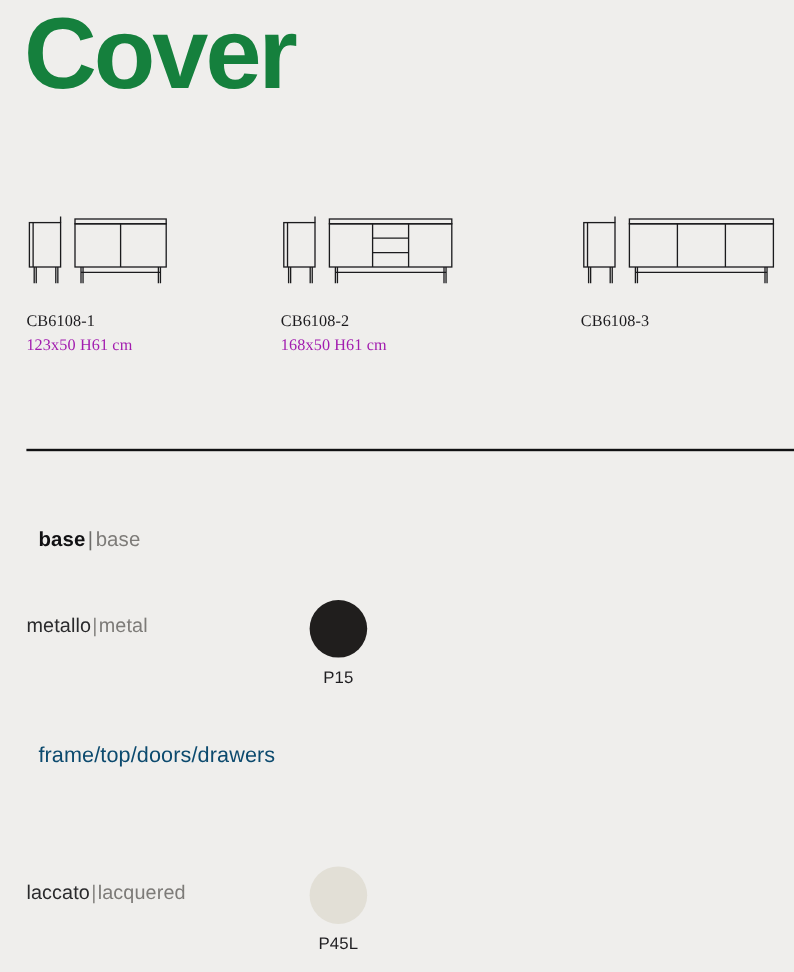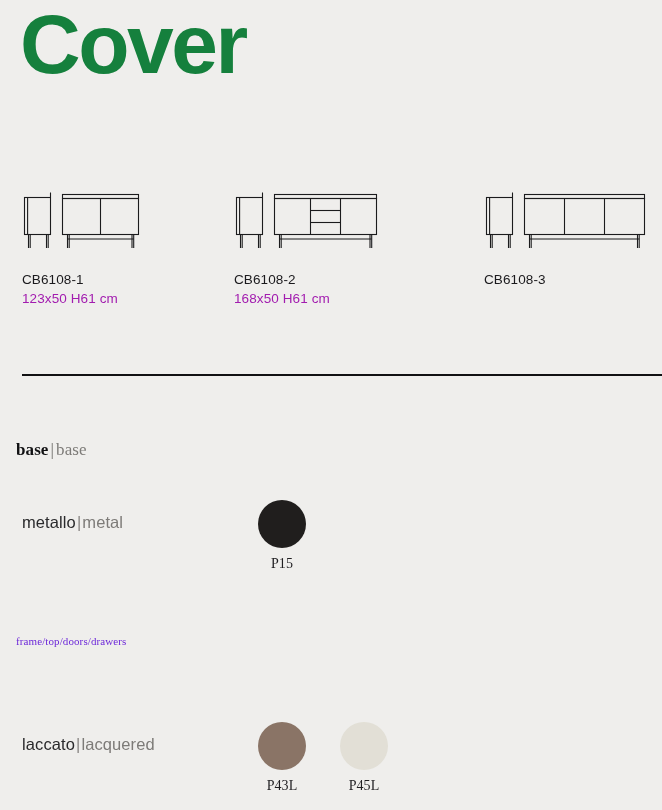--- a/index.html
+++ b/index.html
@@ -25,23 +25,24 @@
     font-weight: bold;
     letter-spacing: -2.5px;
     line-height: 1;
     color: #15803d;
   }
 
   
   .product-row {
     position: absolute;
     left: 0;
-    top: 188px;
+    top: 176px;
     width: 614px;
     height: 130px;
+    font-family: Liberation Serif, serif;
   }
   .product {
     position: absolute;
     top: 0;
   }
   .product-1 { left: 22px; }
   .product-2 { left: 234px; }
   .product-3 { left: 484px; }
 
   .drawing {
@@ -70,25 +71,24 @@
     left: 22px;
     top: 374px;
     width: 660px;
     height: 0;
     border-top: 2px solid #111113;
   }
 
   
   .section-heading {
     position: absolute;
-    left: 16px;
+    left: 32px;
     font-size: 17px;
     letter-spacing: 0.1px;
     white-space: nowrap;
-    font-family: Liberation Serif, serif;
   }
   .section-heading .it {
     font-weight: bold;
     color: #111113;
   }
   .section-heading .sep {
     color: #6f6d6b;
     font-weight: normal;
     padding: 0 2px;
   }
@@ -96,23 +96,23 @@
     color: #7d7b78;
     font-weight: normal;
   }
 
   .heading-base { top: 440px; }
 
   .heading-struct { top: 612px; }
   .heading-struct .line2 {
     display: block;
     font-weight: normal;
-    color: #6d28d9;
-    margin-top: 23px;
-    font-size: 11px;
+    color: #0c4a6e;
+    margin-top: 7px;
+    font-size: 18px;
   }
 
   
   .material-row {
     position: absolute;
     left: 0;
     width: 662px;
   }
   .row-metal { top: 500px; }
   .row-lacquer { top: 722px; }
@@ -139,21 +139,20 @@
     position: absolute;
     left: 241px;
     top: 0;
     display: flex;
   }
   .swatch-cell {
     width: 82px;
     display: flex;
     flex-direction: column;
     align-items: center;
-    font-family: Liberation Serif, serif;
   }
   .swatch-dot {
     width: 48px;
     height: 48px;
     border-radius: 50%;
   }
   .swatch-name {
     margin-top: 8px;
     font-size: 14px;
     color: #1f1e21;
@@ -285,21 +284,17 @@
 <div class="section-heading heading-struct">
   <span class="line2">frame/top/doors/drawers</span>
 </div>
 
 <div class="material-row row-lacquer">
   <div class="material-label">
     <span>laccato</span><span class="sep">|</span><span class="en">lacquered</span>
   </div>
   <div class="swatches">
     <div class="swatch-cell">
-      <div class="swatch-dot" style="background:#8a7466"></div>
-      <div class="swatch-name">P43L</div>
-    </div>
-    <div class="swatch-cell">
       <div class="swatch-dot" style="background:#e2dfd6"></div>
       <div class="swatch-name">P45L</div>
     </div>
   </div>
 </div>
 
 </body></html>

